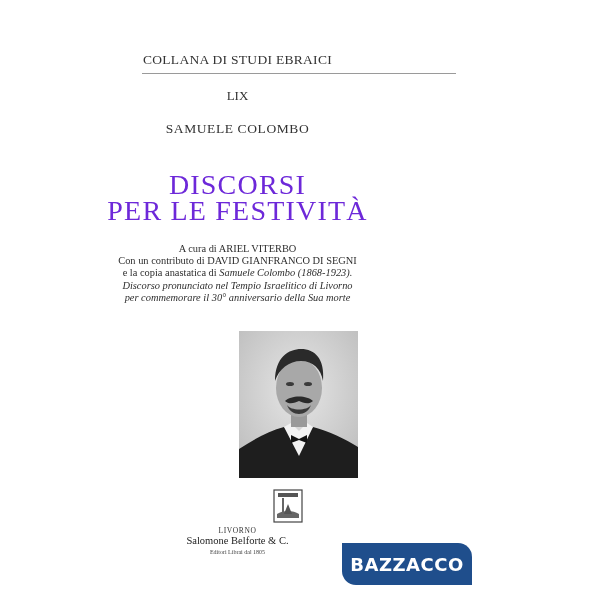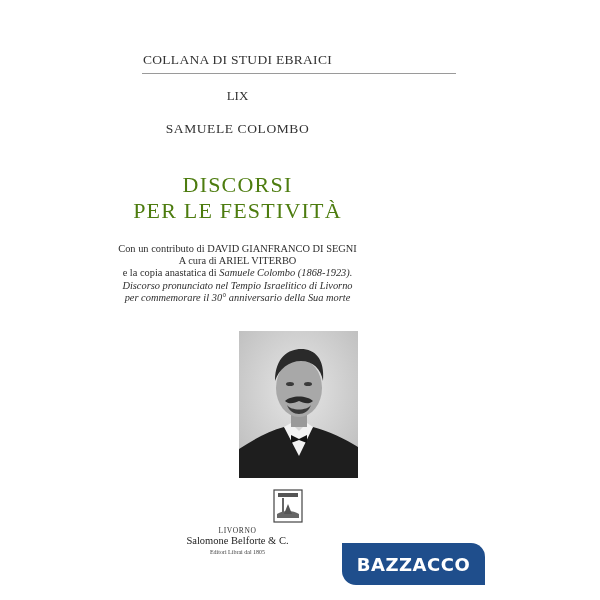--- a/index.html
+++ b/index.html
@@ -5,33 +5,33 @@
     html, body { margin: 0; padding: 0; }
     body {
       width: 600px; height: 600px; background: #ffffff; position: relative; overflow: hidden;
       font-family: "Liberation Serif", "DejaVu Serif", serif; color: #2a2a2a;
     }
     .abs { position: absolute; left: 0; width: 475px; text-align: center; }
     .series { top: 52px; font-size: 13.5px; letter-spacing: 0.3px; color: #333; }
     .rule { position: absolute; top: 73px; left: 142px; width: 314px; height: 0; border-top: 1.5px solid #9a9a9a; }
     .number { top: 88px; font-size: 13px; color: #333; }
     .author { top: 121px; font-size: 13.5px; letter-spacing: 0.6px; color: #333; }
-    .title { top: 172px; font-size: 22px; line-height: 26px; letter-spacing: 1.2px; color: #4d7c0f; }
+    .title { top: 172px; font-size: 28px; line-height: 26px; letter-spacing: 1.2px; color: #6d28d9; }
     .credits { top: 243px; font-size: 10.4px; line-height: 12.2px; color: #2e2e2e; }
     .credits .it { font-style: italic; }
     .portrait {
       position: absolute; left: 239px; top: 331px; width: 119px; height: 147px;
       background: #d9d9d9; overflow: hidden;
     }
     .logo { position: absolute; left: 271px; top: 488px; width: 34px; height: 36px; }
     .pub-city { top: 526px; font-size: 7.5px; letter-spacing: 0.6px; color: #333; }
     .pub-name { top: 535px; font-size: 10.5px; color: #222; }
     .pub-sub { top: 549px; font-size: 6px; color: #444; }
     .badge {
-      position: absolute; left: 342px; top: 543px; width: 143px; height: 42px;
+      position: absolute; left: 342px; top: 543px; width: 130px; height: 42px;
       background: #1f4e8c; color: #ffffff;
       border-radius: 0 14px 0 14px;
       font-family: "DejaVu Sans", "Liberation Sans", sans-serif; font-weight: bold;
       font-size: 18px; letter-spacing: 0.5px;
       display: flex; align-items: center; justify-content: center;
     }
   </style>
 </head>
 <body>
 
@@ -39,22 +39,22 @@
 <div class="rule"></div>
 <div class="abs number">LIX</div>
 <div class="abs author">SAMUELE COLOMBO</div>
 
 <div class="abs title">
   <div>DISCORSI</div>
   <div>PER LE FESTIVITÀ</div>
 </div>
 
 <div class="abs credits">
+  <div>A cura di ARIEL VITERBO</div>
   <div>Con un contributo di DAVID GIANFRANCO DI SEGNI</div>
-  <div>A cura di ARIEL VITERBO</div>
   <div><span>e la copia anastatica di </span><span class="it">Samuele Colombo (1868-1923).</span></div>
   <div class="it">Discorso pronunciato nel Tempio Israelitico di Livorno</div>
   <div class="it">per commemorare il 30° anniversario della Sua morte</div>
 </div>
 
 <div class="portrait">
   <svg width="119" height="147" viewBox="0 0 119 147">
     <defs>
       <radialGradient id="bg" cx="50%" cy="40%" r="70%">
         <stop offset="0%" stop-color="#e6e6e6"></stop>

